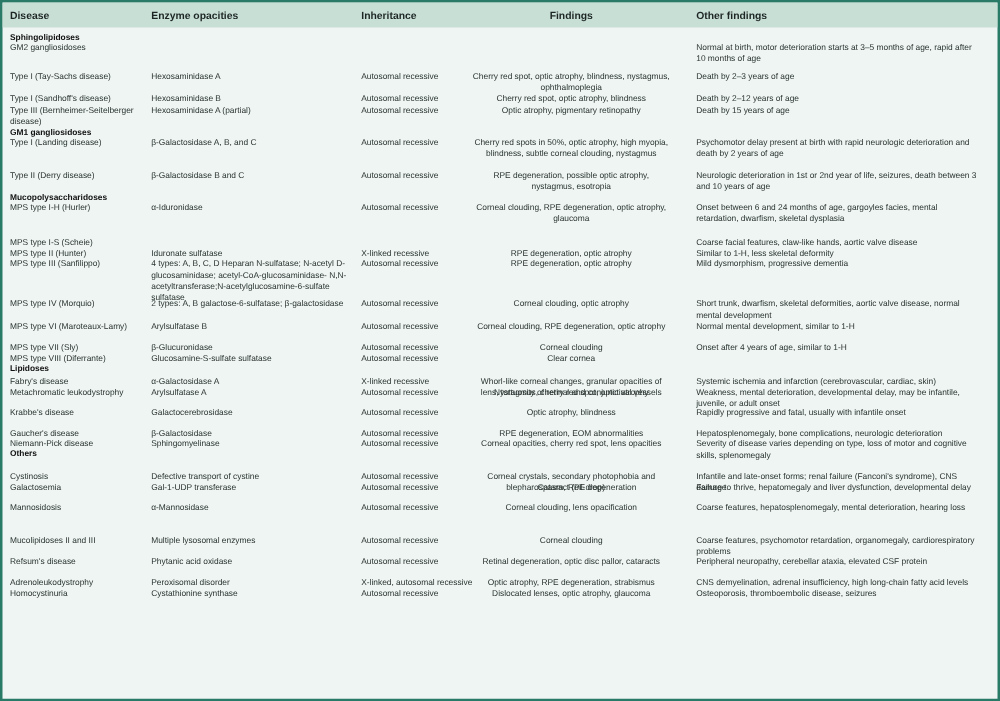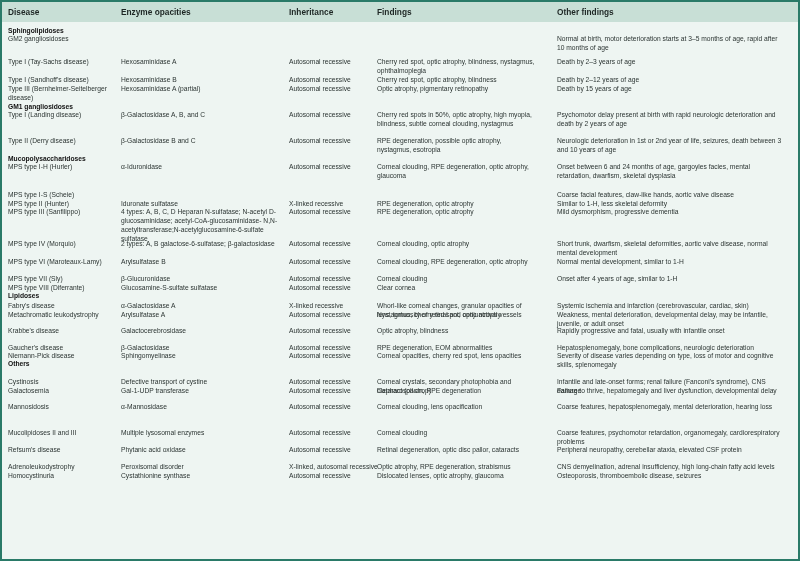--- a/index.html
+++ b/index.html
@@ -18,21 +18,21 @@
   }
   .thead {
     height: 20px;
     background: #c8dfd6;
     display: flex; align-items: center;
     font-weight: bold; font-size: 8.3px; color: #1d2624;
   }
   .col-disease { position: absolute; left: 6px; width: 118px; }
   .col-enzyme { position: absolute; left: 119px; width: 162px; }
   .col-inh { position: absolute; left: 287px; width: 90px; }
-  .col-find { position: absolute; left: 375px; width: 160px; }
+  .col-find { position: absolute; left: 375px; width: 160px; text-align: center; }
   .col-other { position: absolute; left: 529px; width: 228px; margin-left: 26px; }
   .thead span { position: absolute; top: 5px; }
   .body-area { position: relative; }
   .row {
     position: absolute; left: 0; width: 796px;
     font-size: 6.7px; line-height: 9px; color: #2b3432;
   }
   .row > div { position: absolute; top: 0; white-space: normal; }
   .section { font-weight: bold; color: #111; }
 </style>

